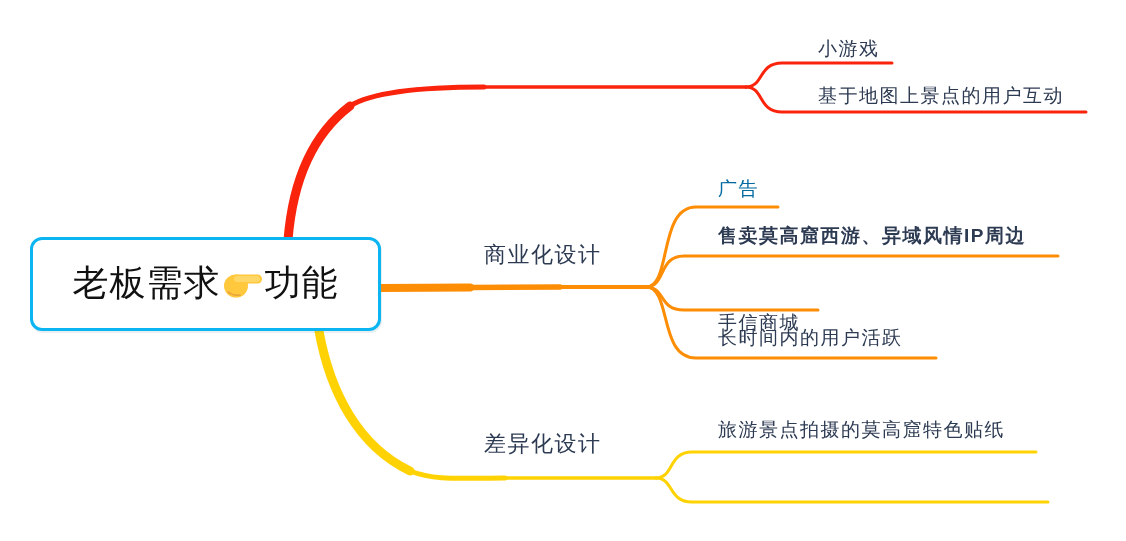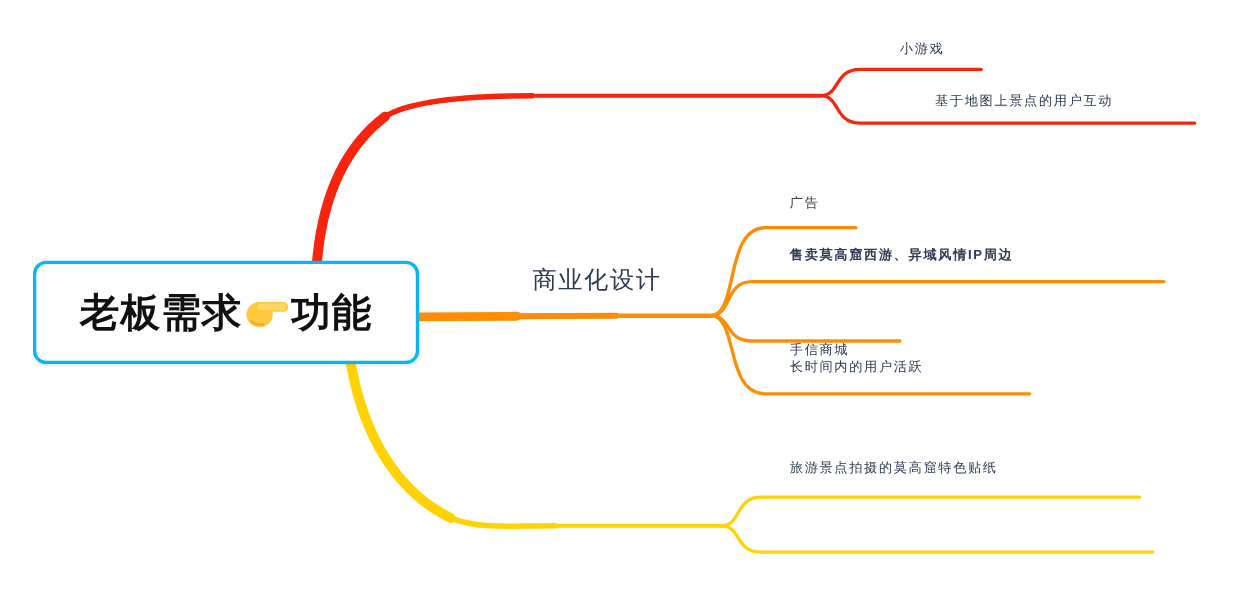--- a/index.html
+++ b/index.html
@@ -13,31 +13,31 @@
   svg.links{position:absolute;left:0;top:0;width:1126px;height:541px;}
   .central-node{
     position:absolute;left:30px;top:237px;width:351px;height:94px;
     background:#fff;border:3px solid #0ab5f2;border-radius:12px;
     box-sizing:border-box;
     display:flex;align-items:center;justify-content:center;
     box-shadow:1px 2px 0 rgba(120,150,160,0.15);
     z-index:2;
   }
   .central-label{
-    display:flex;align-items:center;gap:1px;
-    font-size:36px;font-weight:bold;color:#111;
+    display:flex;align-items:flex-start;gap:1px;
+    font-size:36px;font-weight:normal;color:#111;
     letter-spacing:1px;white-space:nowrap;
   }
   .hand-icon{display:inline-block;margin-top:8px;}
   .topic{
     position:absolute;white-space:nowrap;color:#2c3a52;
     letter-spacing:1.5px;z-index:2;
   }
   .topic.branch{font-size:22px;}
-  .topic.leaf{font-size:12px;}
+  .topic.leaf{font-size:19px;}
 </style>
 </head>
 <body>
 
 <div class="canvas">
 
   <svg class="links" viewBox="0 0 1126 541" fill="none" stroke-linecap="round" stroke-linejoin="round">
 
     <g>
       <path d="M288,240 C292,190 308,138 350,106" stroke-width="9" stroke="#fa240c"></path>
@@ -75,23 +75,24 @@
           <rect x="10" y="6.5" width="30" height="9" rx="4.5" fill="#ffc83d"></rect>
           <rect x="12" y="8" width="26" height="6" rx="3" fill="#ffd766"></rect>
           <path d="M6 24 q5 4 12 3" stroke="#e8a33d" stroke-width="1.6" fill="none" stroke-linecap="round"></path>
         </svg>
       </span>
       <span>功能</span>
     </div>
   </div>
 
   <div class="topic leaf" style="left: 818px; top: 36px; color: rgb(44, 58, 82);">小游戏</div>
-  <div class="topic leaf" style="left: 818px; top: 83px; color: rgb(44, 58, 82); margin-left: 32px;">基于地图上景点的用户互动</div>
+  <div class="topic leaf" style="left: 818px; top: 83px; color: rgb(44, 58, 82);">基于地图上景点的用户互动</div>
 
   <div class="topic branch" style="left: 484px; top: 240px; color: rgb(44, 58, 82);">商业化设计</div>
-  <div class="topic leaf" style="left: 718px; top: 176px; color: #404040;">广告</div>
+  <div class="topic leaf" style="left: 718px; top: 176px; color: #0369a1;">广告</div>
   <div class="topic leaf" style="left: 718px; top: 223px; color: rgb(44, 58, 82); font-weight: bold;">售卖莫高窟西游、异域风情IP周边</div>
   <div class="topic leaf" style="left: 718px; top: 278px; color: rgb(44, 58, 82); margin-top: 32px;">手信商城</div>
   <div class="topic leaf" style="left: 718px; top: 325px; color: rgb(44, 58, 82);">长时间内的用户活跃</div>
 
+  <div class="topic branch" style="left: 484px; top: 429px; color: rgb(44, 58, 82);">差异化设计</div>
   <div class="topic leaf" style="left: 718px; top: 417px; color: rgb(44, 58, 82);">旅游景点拍摄的莫高窟特色贴纸</div>
 
 </div>
 
 </body></html>

